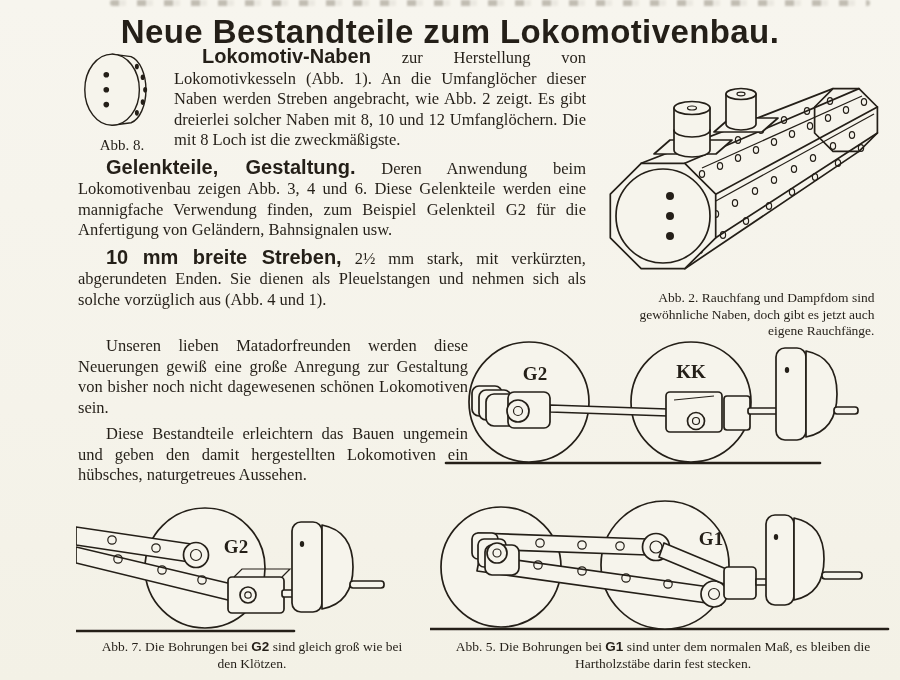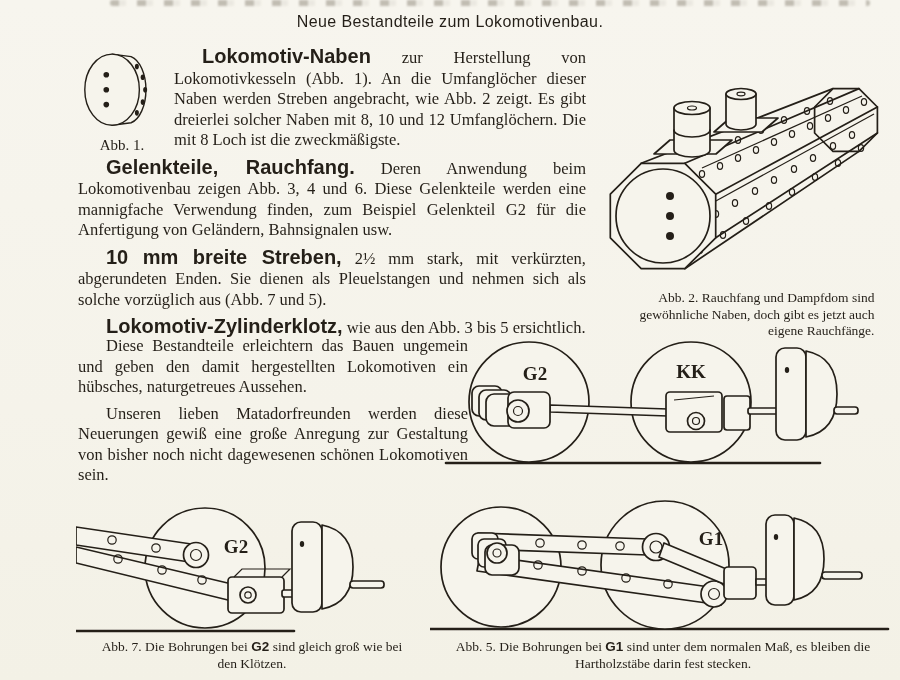--- a/index.html
+++ b/index.html
@@ -8,21 +8,21 @@
     background:linear-gradient(180deg,#f7f5ee 0%,#f5f3ea 60%,#f3f1e6 100%);
     color:#241f18;font-family:"Liberation Serif",serif;
   }
   .top-smudge{
     position:absolute;top:0;left:110px;width:760px;height:6px;border-radius:3px;
     background:repeating-linear-gradient(90deg,rgba(105,98,82,.38) 0 9px,rgba(105,98,82,.08) 9px 16px,transparent 16px 27px);
     filter:blur(1.2px);
   }
   .title{
     position:absolute;top:13px;left:0;width:100%;text-align:center;margin:0;
-    font-family:"Liberation Sans",sans-serif;font-weight:normal;font-size:16px;letter-spacing:.4px;
+    font-family:"Liberation Sans",sans-serif;font-weight:bold;font-size:33px;letter-spacing:.4px;
   }
   .text-main{position:absolute;left:78px;top:46px;width:508px;
     font-size:16.5px;line-height:20.5px;text-align:justify;}
   .text-main p{margin:0 0 6px;text-indent:28px;}
   .lead{font-family:"Liberation Sans",sans-serif;font-weight:bold;font-size:20px;}
   .fig1{float:left;width:88px;margin:4px 8px 0 0;text-align:center;}
   .fig1 svg{width:86px;height:auto;display:block;margin:0 auto;}
   .figlabel{font-size:15px;margin-top:2px;}
   .block-mid{position:absolute;left:78px;top:336px;width:390px;
     font-size:16.5px;line-height:20.5px;text-align:justify;}
@@ -62,31 +62,30 @@
         <ellipse class="ln fillp" cx="40" cy="48" rx="33" ry="43"></ellipse>
         <circle class="dot" cx="33" cy="30" r="3.4"></circle>
         <circle class="dot" cx="33" cy="48" r="3.4"></circle>
         <circle class="dot" cx="33" cy="66" r="3.4"></circle>
         <ellipse class="dot" cx="70" cy="20" rx="2.4" ry="3.4"></ellipse>
         <ellipse class="dot" cx="77" cy="33" rx="2.4" ry="3.4"></ellipse>
         <ellipse class="dot" cx="80" cy="48" rx="2.4" ry="3.4"></ellipse>
         <ellipse class="dot" cx="77" cy="63" rx="2.4" ry="3.4"></ellipse>
         <ellipse class="dot" cx="70" cy="76" rx="2.4" ry="3.4"></ellipse>
       </svg>
-      <div class="figlabel">Abb. 1.</div>
+      <div class="figlabel">Abb. 8.</div>
     </div>
     <p><span class="lead">Lokomotiv-Naben</span><span> zur Herstellung von Lokomotivkesseln (Abb. 1). An die Umfanglöcher dieser Naben werden Streben angebracht, wie Abb. 2 zeigt. Es gibt dreierlei solcher Naben mit 8, 10 und 12 Umfanglöchern. Die mit 8 Loch ist die zweckmäßigste.</span></p>
-    <p><span class="lead">Gelenkteile, Rauchfang.</span><span> Deren Anwendung beim Lokomotivenbau zeigen Abb. 3, 4 und 6. Diese Gelenkteile werden eine mannigfache Verwendung finden, zum Beispiel Gelenkteil G2 für die Anfertigung von Geländern, Bahnsignalen usw.</span></p>
-    <p><span class="lead">10 mm breite Streben,</span><span> 2½ mm stark, mit verkürzten, abgerundeten Enden. Sie dienen als Pleuelstangen und nehmen sich als solche vorzüglich aus (Abb. 7 und 5).</span></p>
-    <p><span class="lead">Lokomotiv-Zylinderklotz,</span><span> wie aus den Abb. 3 bis 5 ersichtlich.</span></p>
+    <p><span class="lead">Gelenkteile, Gestaltung.</span><span> Deren Anwendung beim Lokomotivenbau zeigen Abb. 3, 4 und 6. Diese Gelenkteile werden eine mannigfache Verwendung finden, zum Beispiel Gelenkteil G2 für die Anfertigung von Geländern, Bahnsignalen usw.</span></p>
+    <p><span class="lead">10 mm breite Streben,</span><span> 2½ mm stark, mit verkürzten, abgerundeten Enden. Sie dienen als Pleuelstangen und nehmen sich als solche vorzüglich aus (Abb. 4 und 1).</span></p>
   </div>
 
   <div class="block-mid">
+    <p><span>Unseren lieben Matadorfreunden werden diese Neuerungen gewiß eine große Anregung zur Gestaltung von bisher noch nicht dagewesenen schönen Lokomotiven sein.</span></p>
     <p><span>Diese Bestandteile erleichtern das Bauen ungemein und geben den damit hergestellten Lokomotiven ein hübsches, naturgetreues Aussehen.</span></p>
-    <p><span>Unseren lieben Matadorfreunden werden diese Neuerungen gewiß eine große Anregung zur Gestaltung von bisher noch nicht dagewesenen schönen Lokomotiven sein.</span></p>
   </div>
 
   <div class="figblock fig2">
     <svg width="305" height="242" viewBox="0 0 305 242" aria-hidden="true">
       <path class="ln" d="M51.2,119.3 L243,44.6"></path>
       <path class="ln fillp" d="M287.4,63 L269,44.6 L243,44.6 L224.6,63 L224.6,89 L243,107.4 L269,107.4 L287.4,89 Z"></path>
       <path class="ln" d="M94.8,119.3 L269,44.6"></path>
       <path class="ln" d="M125.7,150.2 L287.4,63"></path>
       <path class="ln" d="M125.7,193.8 L287.4,89"></path>
       <path class="ln" d="M94.8,224.7 L269,107.4"></path>

